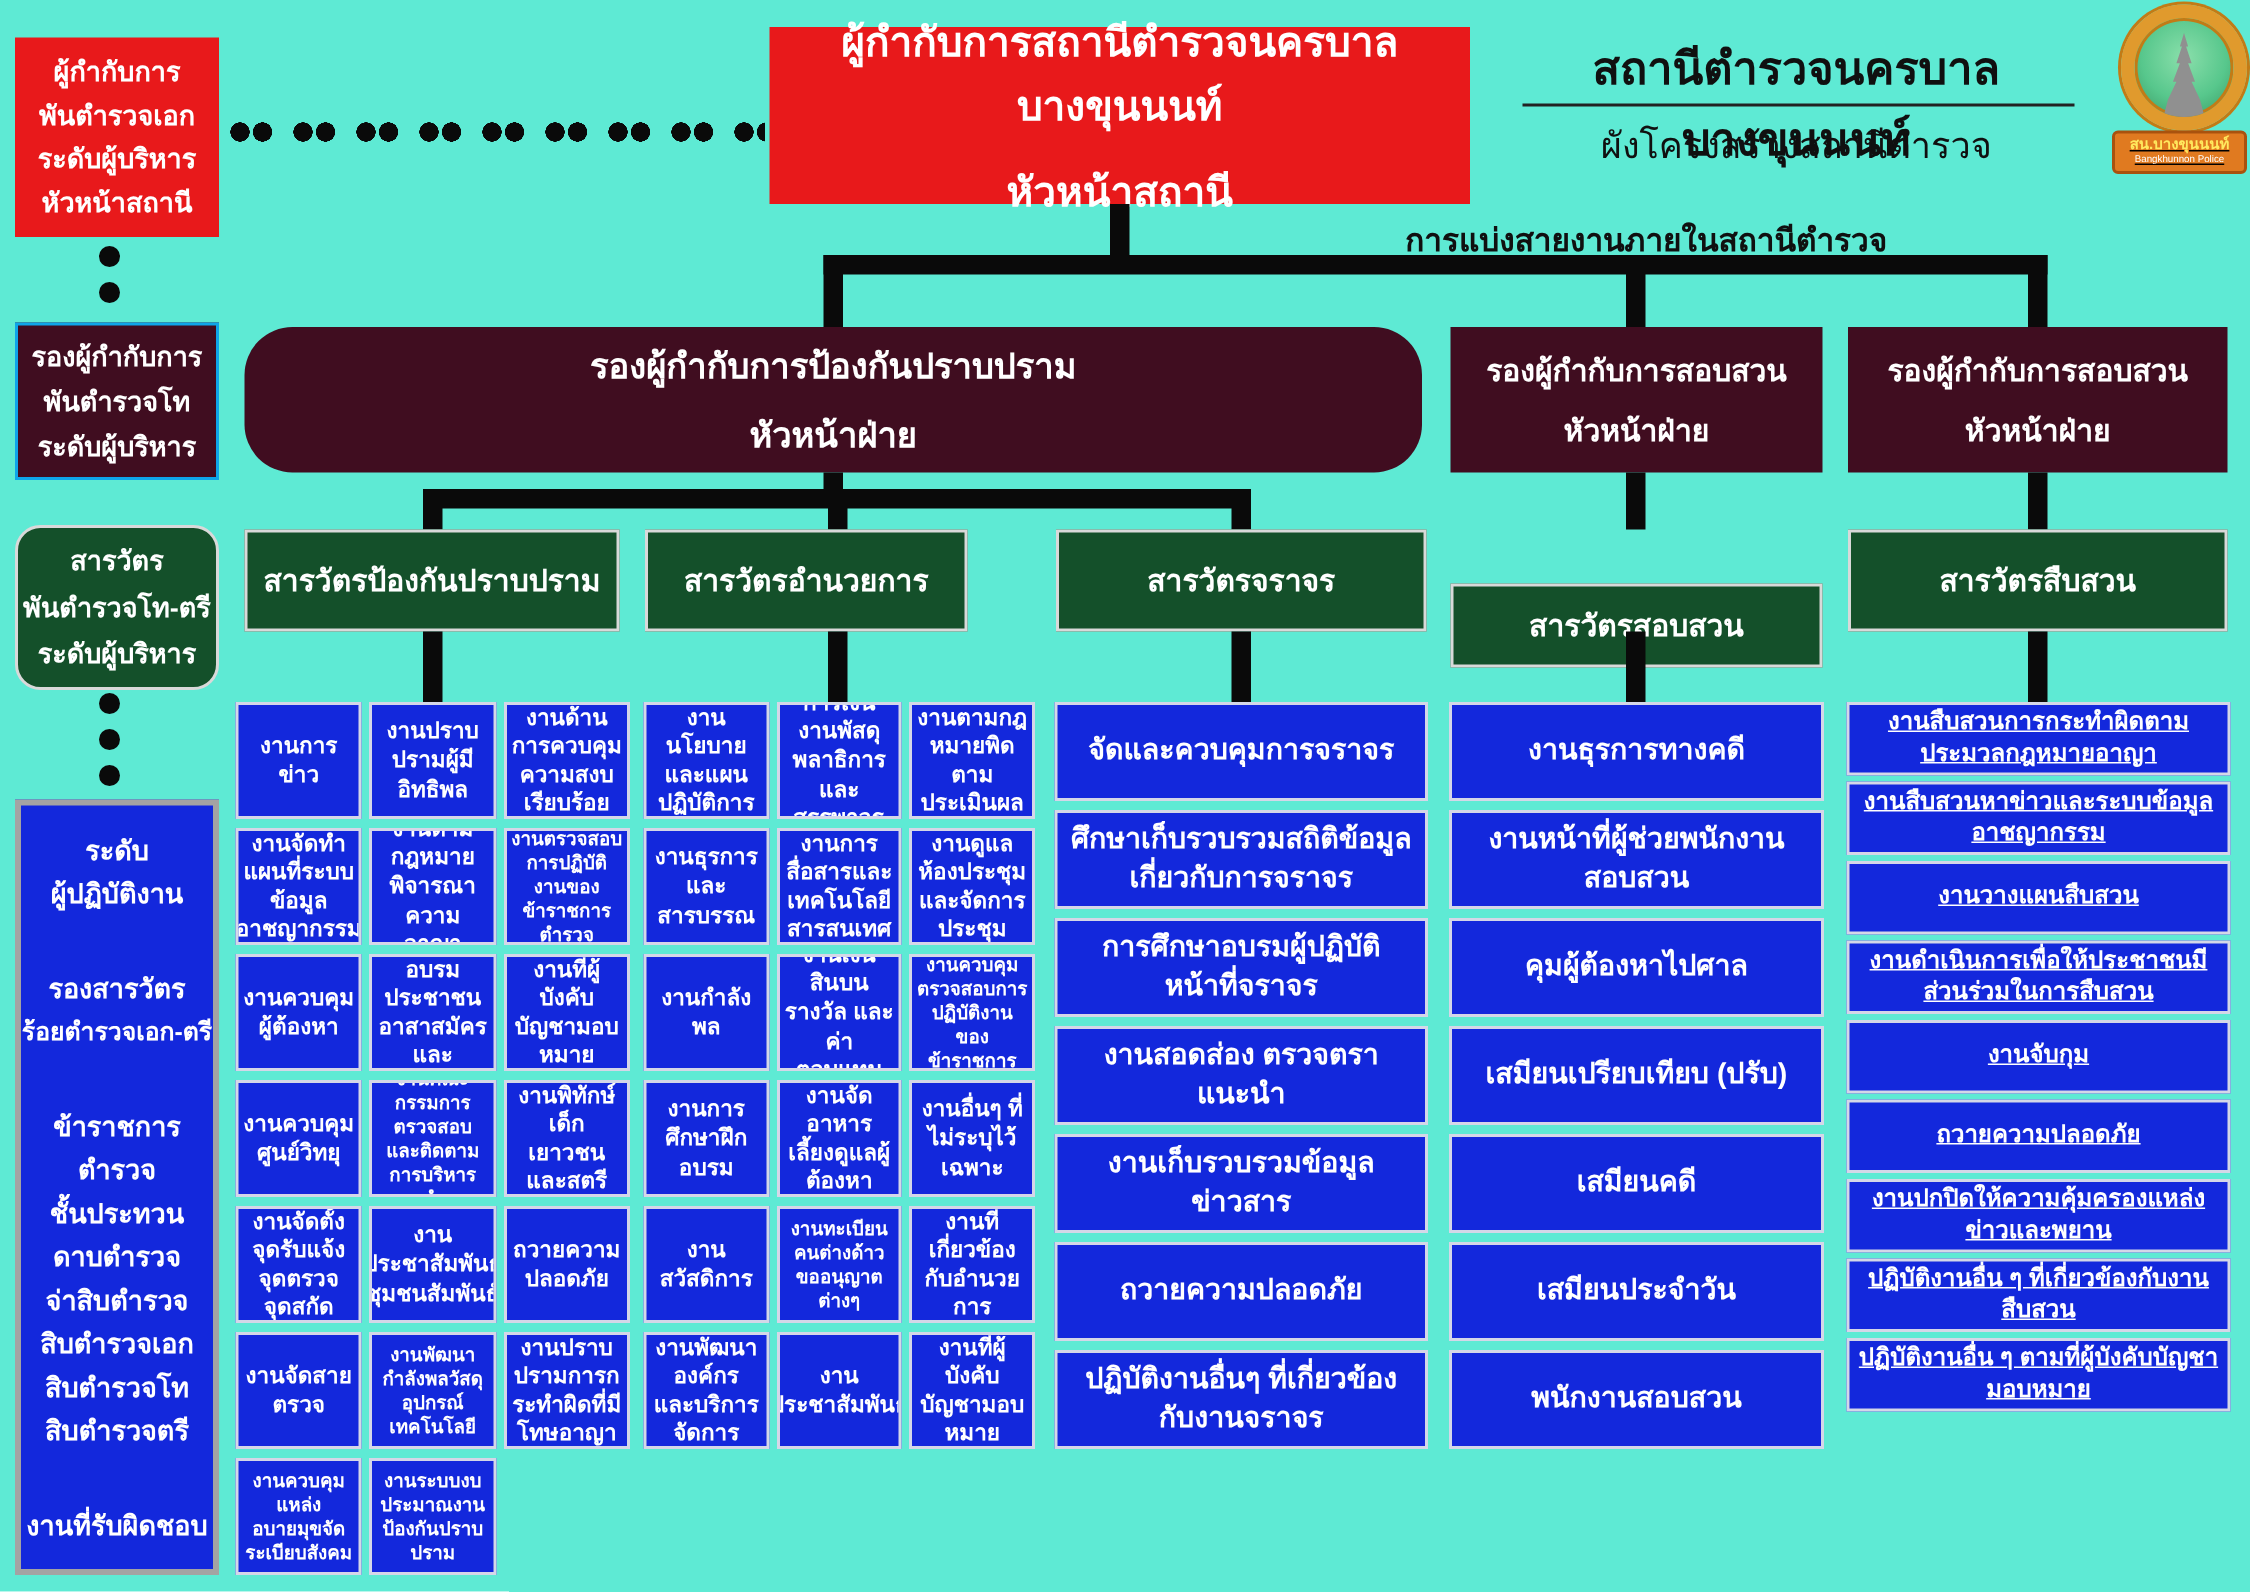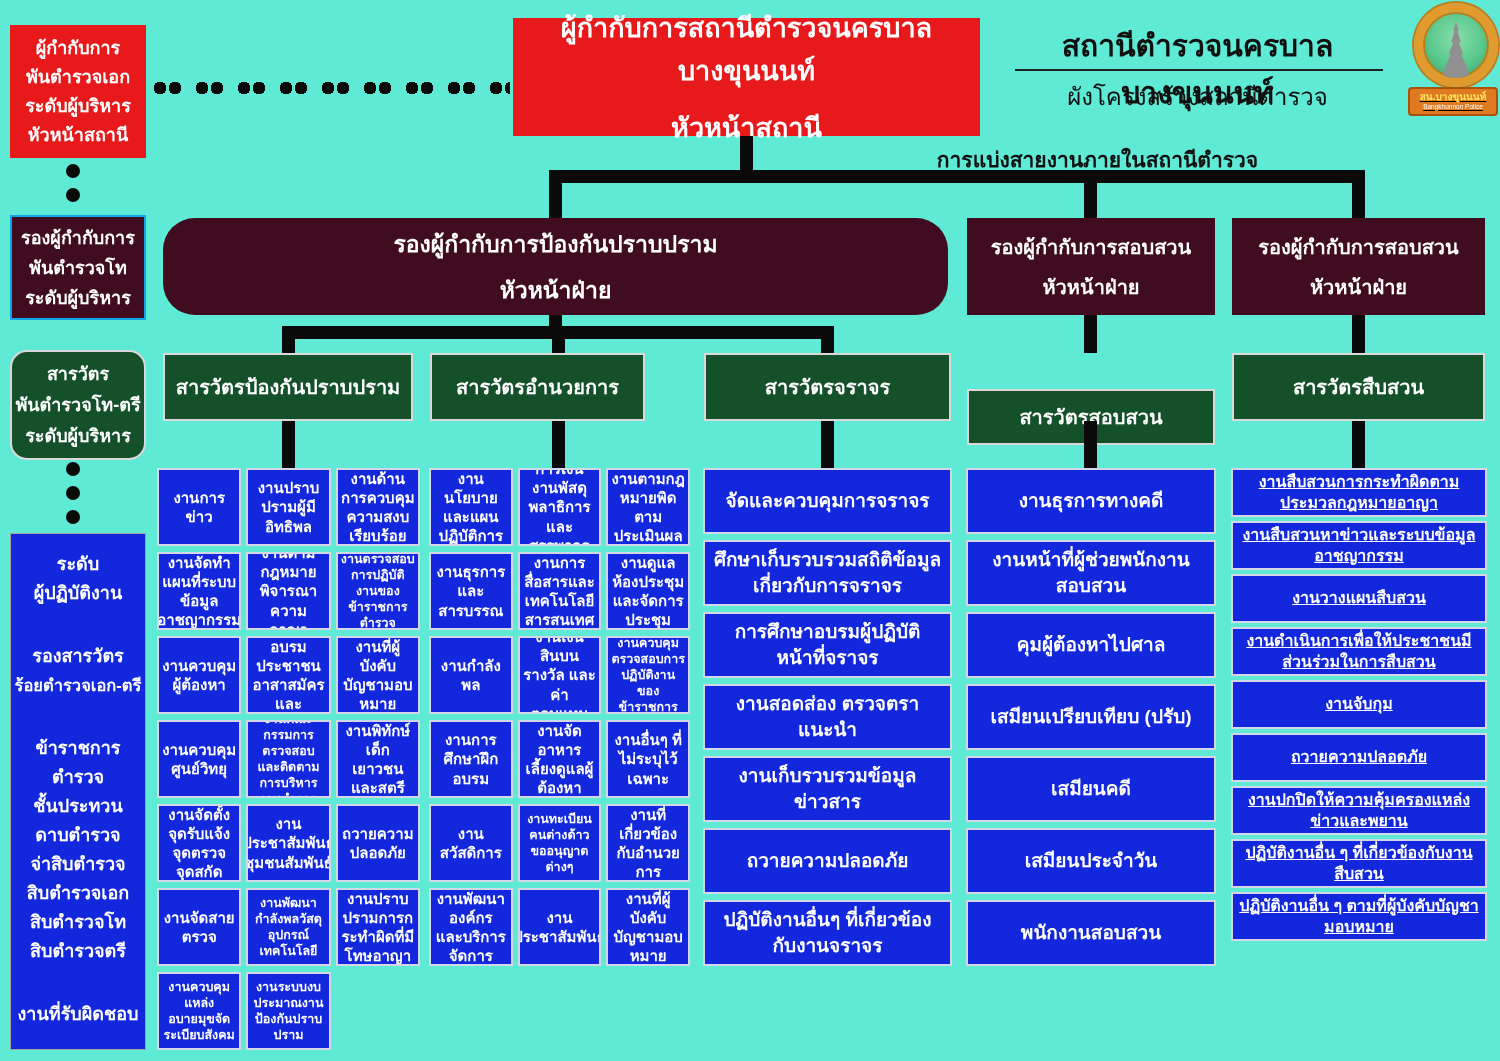--- a/index.html
+++ b/index.html
@@ -10,21 +10,21 @@
   .vdot{position:absolute;width:14px;height:14px;border-radius:50%;background:#0a0a0a;}
   .dotline{position:absolute;height:16px;background-repeat:repeat-x;
     background-image:radial-gradient(circle 6.5px at 8px 8px,#0a0a0a 98%,transparent),
                      radial-gradient(circle 6.5px at 23px 8px,#0a0a0a 98%,transparent);
     background-size:42px 16px;}
   .boxtxt{display:flex;flex-direction:column;align-items:center;justify-content:center;
     text-align:center;color:#ffffff;font-weight:bold;}
   .redbox{background:#e8191b;}
   .maroonbox{background:#400d20;}
   .greenbox{background:#14502a;border:2px solid #d9d9d9;box-sizing:border-box;}
-  .bluebox{background:#1328dc;border:1px solid #a3a3a3;box-sizing:border-box;}
+  .bluebox{background:#1328dc;border:4px solid #a3a3a3;box-sizing:border-box;}
   .grid{position:absolute;display:grid;}
   .cell{background:#1328dc;border:2px solid #d4d7e8;box-sizing:border-box;color:#fff;
     font-weight:bold;display:flex;align-items:center;justify-content:center;text-align:center;
     padding:2px 3px;line-height:1.28;font-size:15px;overflow:hidden;}
   .cell.sm{font-size:12.5px;}
   .cell.wide{font-size:19px;line-height:1.35;padding:2px 8px;}
   .cell.inv{font-size:16px;line-height:1.3;padding:2px 6px;text-decoration:underline;}
   .headline{position:absolute;text-align:center;color:#101010;}
   .rail-line{line-height:29px;font-size:18px;}
   .rail-gap1{margin-top:34px;}

